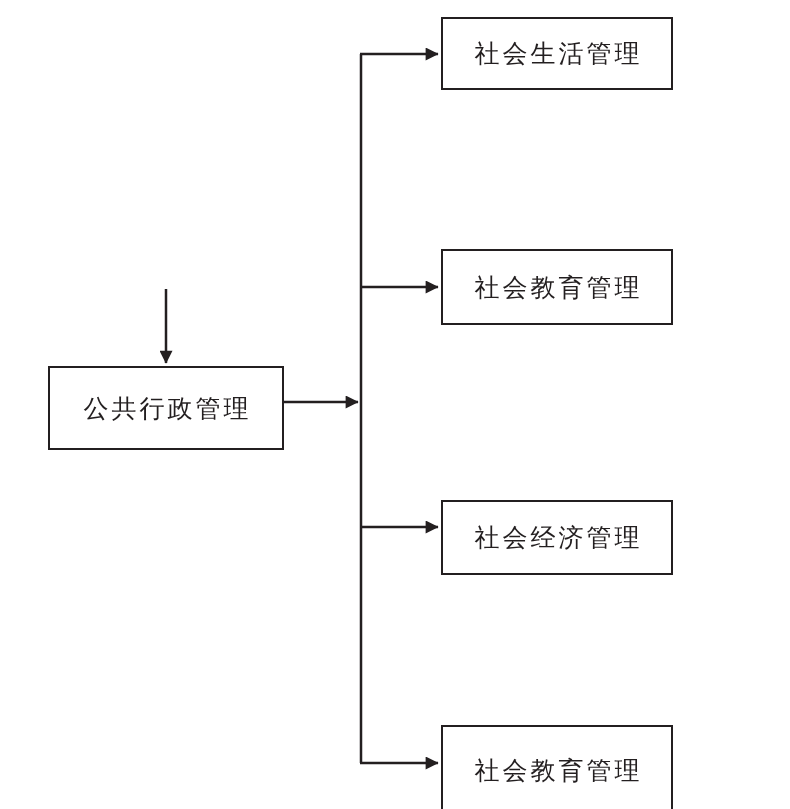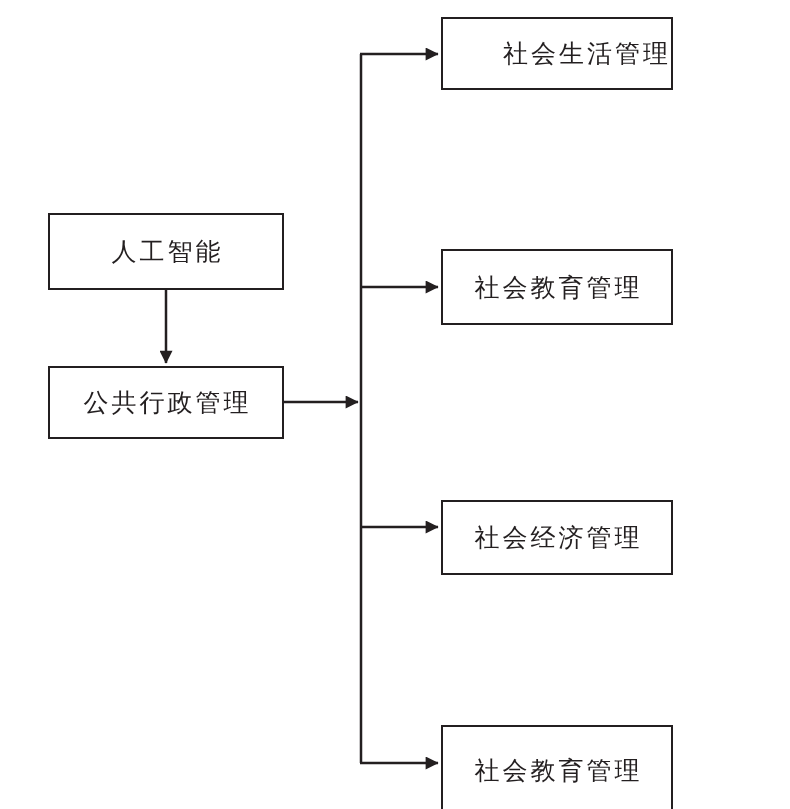--- a/index.html
+++ b/index.html
@@ -30,22 +30,22 @@
     display: flex;
     align-items: center;
     justify-content: center;
     color: #231f20;
     font-size: 25px;
     letter-spacing: 3px;
     white-space: nowrap;
     text-indent: 3px; 
   }
   .node-root   { left: 48px;  top: 213px; width: 236px; height: 77px; }
-  .node-hub    { left: 48px;  top: 366px; width: 236px; height: 73px; text-align: right; }
-  .node-b0     { left: 441px; top: 17px;  width: 232px; height: 73px; justify-content: flex-end; }
+  .node-hub    { left: 48px;  top: 366px; width: 236px; height: 84px; text-align: right; }
+  .node-b0     { left: 441px; top: 17px;  width: 232px; height: 73px; }
   .node-b1     { left: 441px; top: 249px; width: 232px; height: 76px; }
   .node-b2     { left: 441px; top: 500px; width: 232px; height: 75px; }
   .node-b3     { left: 441px; top: 725px; width: 232px; height: 90px; }
 </style>
 </head>
 <body>
 
 <div class="canvas">
 
   <svg class="wires" viewBox="0 0 790 809" xmlns="http://www.w3.org/2000/svg">
@@ -60,23 +60,20 @@
     <line x1="284" y1="402" x2="358" y2="402" stroke="#231f20" stroke-width="2.5" marker-end="url(#arrowhead)"></line>
 
     <line x1="361" y1="54" x2="361" y2="763" stroke="#231f20" stroke-width="2.5"></line>
 
     <line x1="360" y1="54" x2="438" y2="54" stroke="#231f20" stroke-width="2.5" marker-end="url(#arrowhead)"></line>
     <line x1="360" y1="287" x2="438" y2="287" stroke="#231f20" stroke-width="2.5" marker-end="url(#arrowhead)"></line>
     <line x1="360" y1="527" x2="438" y2="527" stroke="#231f20" stroke-width="2.5" marker-end="url(#arrowhead)"></line>
     <line x1="360" y1="763" x2="438" y2="763" stroke="#231f20" stroke-width="2.5" marker-end="url(#arrowhead)"></line>
   </svg>
 
-  <div class="node node-root">
-    <span>人工智能</span>
-  </div>
 
   <div class="node node-hub">
     <span>公共行政管理</span>
   </div>
 
   <div class="node node-b0">
     <span>社会生活管理</span>
   </div>
 
   <div class="node node-b1">

